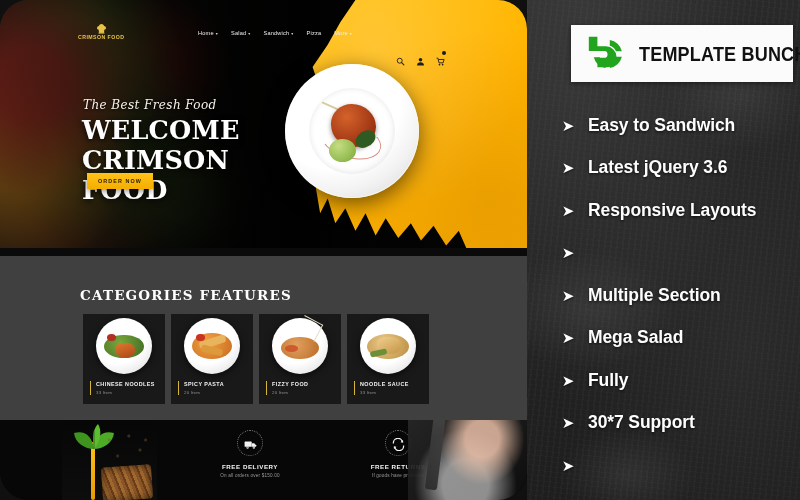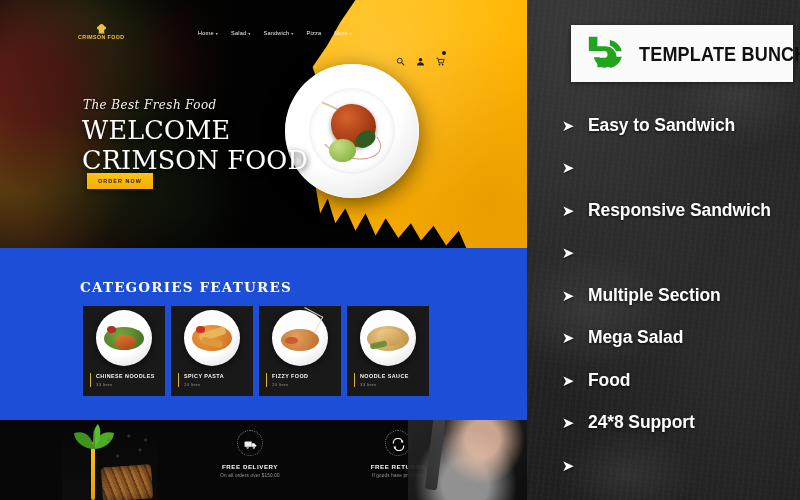--- a/index.html
+++ b/index.html
@@ -57,21 +57,21 @@
   }
   .feature-label {
     color: #fdfdfd; font-size: 17.5px; font-weight: 700;
     letter-spacing: -.1px; white-space: nowrap;
     text-shadow: 0 1px 3px rgba(0,0,0,.75);
   }
 
   
   .site {
     position: absolute; left: 0; top: 0; width: 527px; height: 500px;
-    overflow: hidden; background: #0a0a0a;
+    overflow: hidden; background: #0a0a0a; border-radius: 29px;
   }
 
   
   .hero-bg {
     position: absolute; inset: 0 0 252px 0;
     background:
       radial-gradient(circle at 6% 34%, rgba(168,45,38,.85) 0 7%, transparent 22%),
       radial-gradient(circle at 16% 20%, rgba(96,120,40,.8) 0 6%, transparent 20%),
       radial-gradient(circle at 4% 62%, rgba(205,140,30,.7) 0 7%, transparent 22%),
       radial-gradient(circle at 22% 60%, rgba(60,85,35,.75) 0 8%, transparent 24%),
@@ -177,36 +177,36 @@
 
   
   .hero-script {
     position: absolute; left: 83px; top: 98px;
     font-family: "DejaVu Serif", serif; font-style: italic;
     font-size: 12px; color: #f6f2ea; letter-spacing: .4px;
     text-shadow: 0 1px 3px rgba(0,0,0,.8);
   }
   .hero-title {
     position: absolute; left: 82px; top: 116px; width: 240px;
-    font-family: "DejaVu Serif", serif; font-weight: 400;
+    font-family: "DejaVu Serif", serif; font-weight: 700;
     font-size: 25.5px; line-height: 1.17; color: #ffffff;
     letter-spacing: .2px; text-shadow: 0 2px 6px rgba(0,0,0,.85);
   }
   .hero-cta {
     position: absolute; left: 87px; top: 173px;
     background: linear-gradient(180deg, #ffc31a, #f5ad00);
     color: #2a2006; font-size: 5.4px; font-weight: 700;
     letter-spacing: 1.1px; padding: 5px 11px; border: none; cursor: pointer;
     box-shadow: 0 2px 6px rgba(0,0,0,.45);
   }
 
   
   .cat-section {
-    position: absolute; left: 0; top: 248px; width: 527px; height: 172px;
-    background: #1d4ed8;
+    position: absolute; left: 0; top: 256px; width: 527px; height: 172px;
+    background: #404040;
   }
   .cat-heading {
     position: absolute; left: 80px; top: 31px;
     font-family: "DejaVu Serif", serif; font-weight: 700;
     font-size: 13.5px; letter-spacing: 1.2px; color: #ffffff;
   }
   .cat-grid {
     position: absolute; left: 83px; top: 58px;
     display: flex; gap: 6px;
   }
@@ -517,43 +517,44 @@
       <span class="tb-name">TEMPLATE BUNCH</span>
     </div>
 
     <div class="feature-list">
       <div class="feature-item">
         <span class="feature-arrow">➤</span>
         <span class="feature-label">Easy to Sandwich</span>
       </div>
       <div class="feature-item">
         <span class="feature-arrow">➤</span>
-      </div>
-      <div class="feature-item">
-        <span class="feature-arrow">➤</span>
-        <span class="feature-label">Responsive Sandwich</span>
+        <span class="feature-label">Latest jQuery 3.6</span>
+      </div>
+      <div class="feature-item">
+        <span class="feature-arrow">➤</span>
+        <span class="feature-label">Responsive Layouts</span>
       </div>
       <div class="feature-item">
         <span class="feature-arrow">➤</span>
       </div>
       <div class="feature-item">
         <span class="feature-arrow">➤</span>
         <span class="feature-label">Multiple Section</span>
       </div>
       <div class="feature-item">
         <span class="feature-arrow">➤</span>
         <span class="feature-label">Mega Salad</span>
       </div>
       <div class="feature-item">
         <span class="feature-arrow">➤</span>
-        <span class="feature-label">Food</span>
-      </div>
-      <div class="feature-item">
-        <span class="feature-arrow">➤</span>
-        <span class="feature-label">24*8 Support</span>
+        <span class="feature-label">Fully</span>
+      </div>
+      <div class="feature-item">
+        <span class="feature-arrow">➤</span>
+        <span class="feature-label">30*7 Support</span>
       </div>
       <div class="feature-item">
         <span class="feature-arrow">➤</span>
       </div>
     </div>
   </div>
 
 </div>
 
 </body></html>

